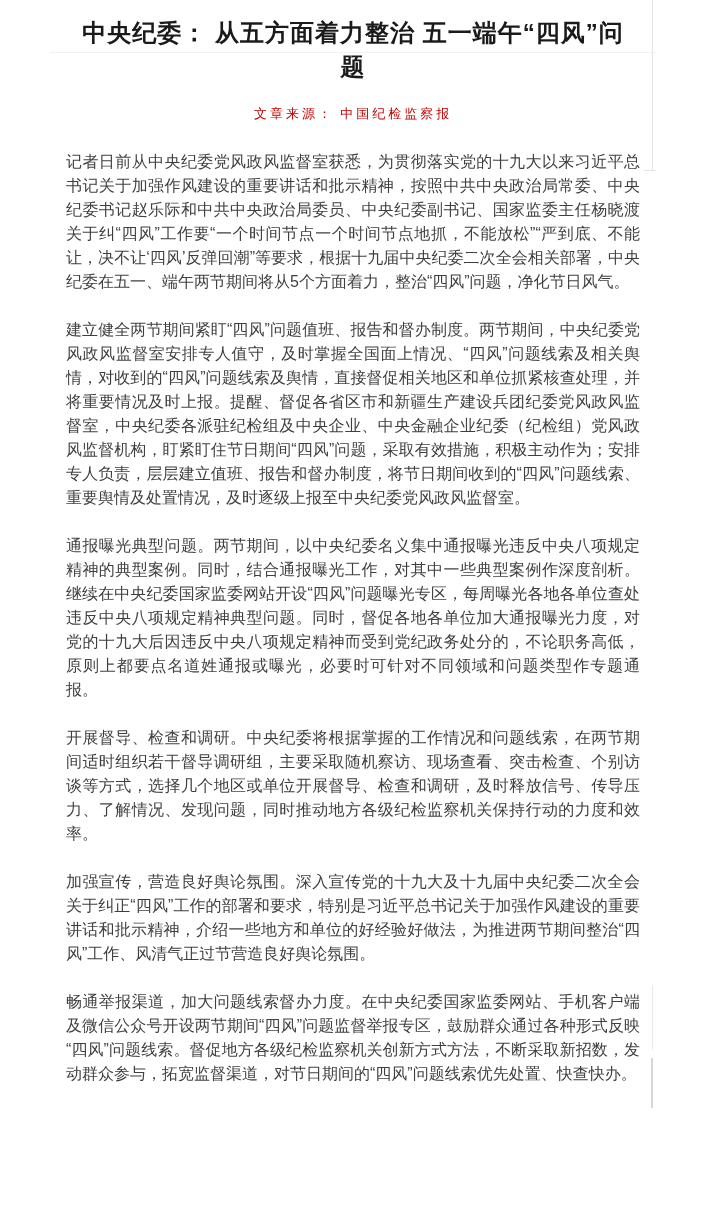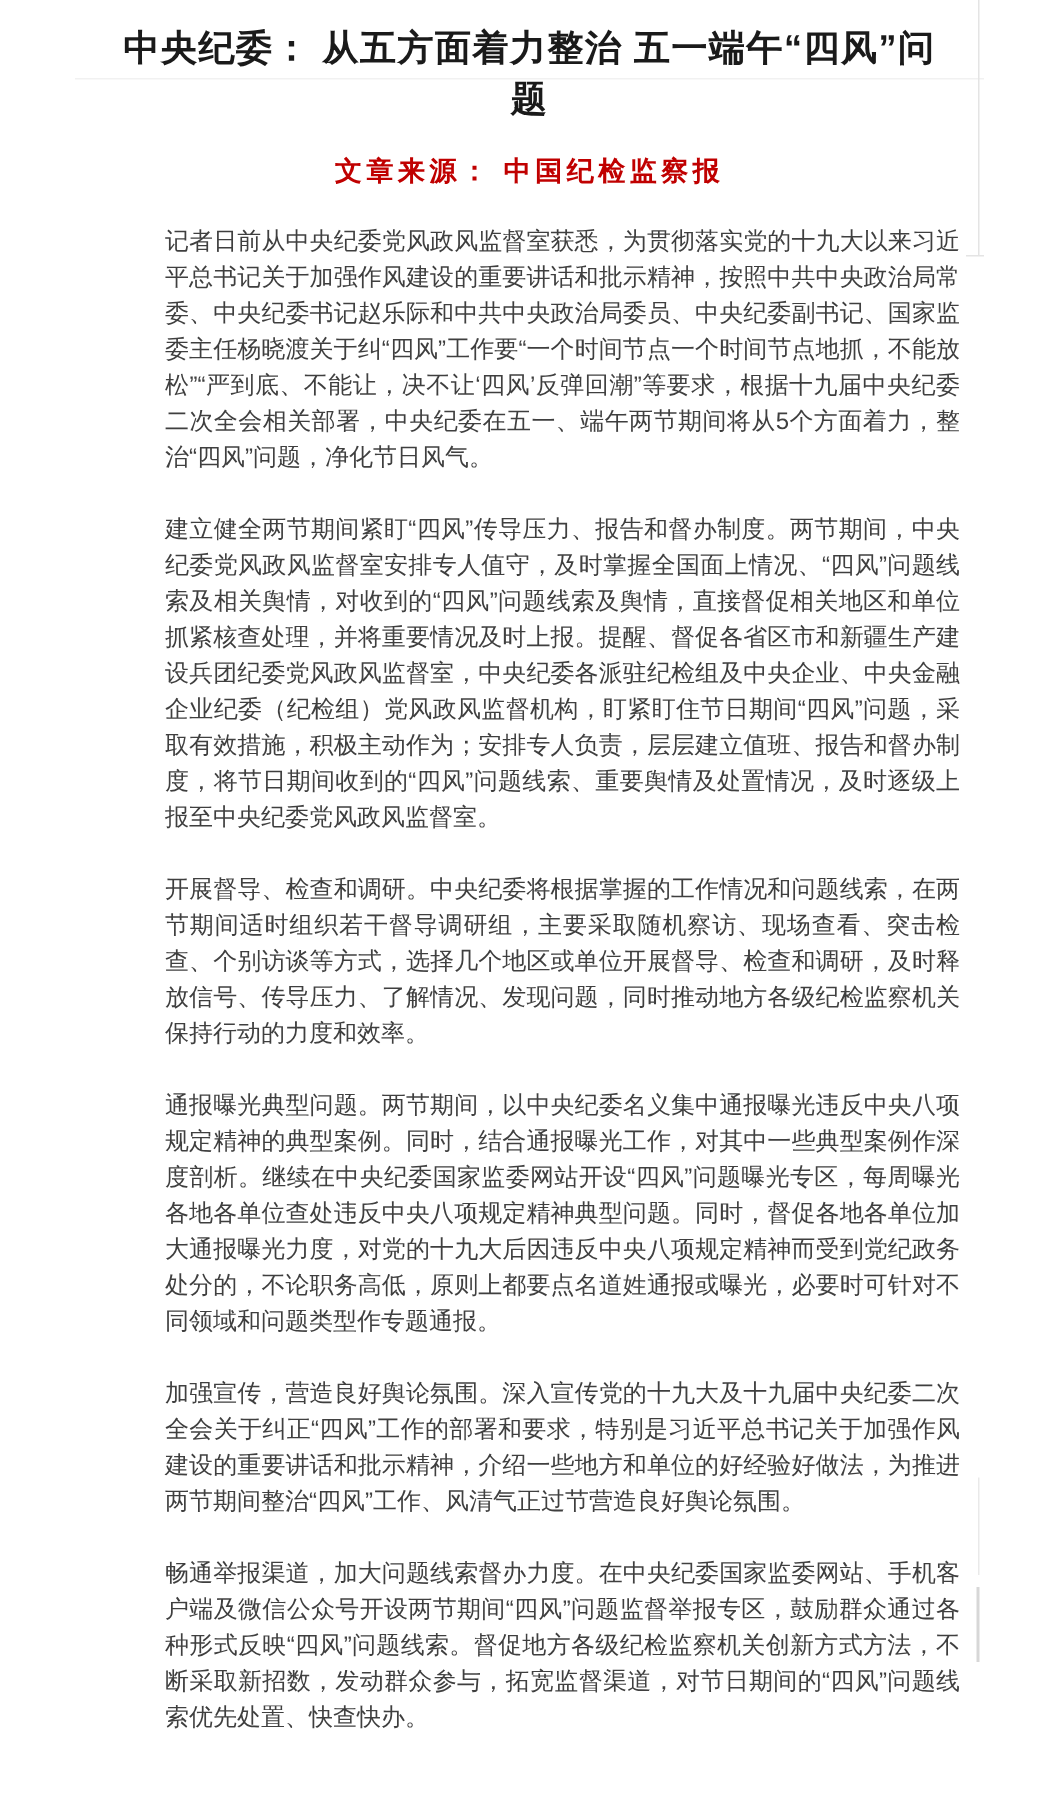--- a/index.html
+++ b/index.html
@@ -31,30 +31,29 @@
     top: 52px;
     left: 0;
     right: 0;
     height: 1px;
     background: #f1f1f1;
   }
   .source {
     margin: 20px 0 0 0;
     text-align: center;
     font-family: "Liberation Serif", "DejaVu Serif", serif;
-    font-size: 18px;
-    font-weight: 700;
+    font-size: 13px;
+    font-weight: 400;
     letter-spacing: 3px;
     color: var(--source-color, #c00000);
     line-height: 20px;
   }
   .body {
     margin-top: 26px;
     padding: 0 16px;
-    margin-left: 44px;
   }
   .body p {
     margin: 0 0 24px 0;
     font-size: 16px;
     line-height: 24px;
     color: var(--body-color, #3f3f3f);
     text-align: justify;
     text-justify: inter-ideograph;
   }
   .body p:last-child {
@@ -100,23 +99,23 @@
 <div class="page">
 
   <h1 class="title">中央纪委： 从五方面着力整治 五一端午“四风”问题</h1>
 
   <div class="hairline"></div>
 
   <div class="source">文章来源： 中国纪检监察报</div>
 
   <div class="body">
     <p>记者日前从中央纪委党风政风监督室获悉，为贯彻落实党的十九大以来习近平总书记关于加强作风建设的重要讲话和批示精神，按照中共中央政治局常委、中央纪委书记赵乐际和中共中央政治局委员、中央纪委副书记、国家监委主任杨晓渡关于纠“四风”工作要“一个时间节点一个时间节点地抓，不能放松”“严到底、不能让，决不让‘四风’反弹回潮”等要求，根据十九届中央纪委二次全会相关部署，中央纪委在五一、端午两节期间将从5个方面着力，整治“四风”问题，净化节日风气。</p>
-    <p>建立健全两节期间紧盯“四风”传导压力、报告和督办制度。两节期间，中央纪委党风政风监督室安排专人值守，及时掌握全国面上情况、“四风”问题线索及相关舆情，对收到的“四风”问题线索及舆情，直接督促相关地区和单位抓紧核查处理，并将重要情况及时上报。提醒、督促各省区市和新疆生产建设兵团纪委党风政风监督室，中央纪委各派驻纪检组及中央企业、中央金融企业纪委（纪检组）党风政风监督机构，盯紧盯住节日期间“四风”问题，采取有效措施，积极主动作为；安排专人负责，层层建立值班、报告和督办制度，将节日期间收到的“四风”问题线索、重要舆情及处置情况，及时逐级上报至中央纪委党风政风监督室。</p>
+    <p>建立健全两节期间紧盯“四风”问题值班、报告和督办制度。两节期间，中央纪委党风政风监督室安排专人值守，及时掌握全国面上情况、“四风”问题线索及相关舆情，对收到的“四风”问题线索及舆情，直接督促相关地区和单位抓紧核查处理，并将重要情况及时上报。提醒、督促各省区市和新疆生产建设兵团纪委党风政风监督室，中央纪委各派驻纪检组及中央企业、中央金融企业纪委（纪检组）党风政风监督机构，盯紧盯住节日期间“四风”问题，采取有效措施，积极主动作为；安排专人负责，层层建立值班、报告和督办制度，将节日期间收到的“四风”问题线索、重要舆情及处置情况，及时逐级上报至中央纪委党风政风监督室。</p>
+    <p>通报曝光典型问题。两节期间，以中央纪委名义集中通报曝光违反中央八项规定精神的典型案例。同时，结合通报曝光工作，对其中一些典型案例作深度剖析。继续在中央纪委国家监委网站开设“四风”问题曝光专区，每周曝光各地各单位查处违反中央八项规定精神典型问题。同时，督促各地各单位加大通报曝光力度，对党的十九大后因违反中央八项规定精神而受到党纪政务处分的，不论职务高低，原则上都要点名道姓通报或曝光，必要时可针对不同领域和问题类型作专题通报。</p>
     <p>开展督导、检查和调研。中央纪委将根据掌握的工作情况和问题线索，在两节期间适时组织若干督导调研组，主要采取随机察访、现场查看、突击检查、个别访谈等方式，选择几个地区或单位开展督导、检查和调研，及时释放信号、传导压力、了解情况、发现问题，同时推动地方各级纪检监察机关保持行动的力度和效率。</p>
-    <p>通报曝光典型问题。两节期间，以中央纪委名义集中通报曝光违反中央八项规定精神的典型案例。同时，结合通报曝光工作，对其中一些典型案例作深度剖析。继续在中央纪委国家监委网站开设“四风”问题曝光专区，每周曝光各地各单位查处违反中央八项规定精神典型问题。同时，督促各地各单位加大通报曝光力度，对党的十九大后因违反中央八项规定精神而受到党纪政务处分的，不论职务高低，原则上都要点名道姓通报或曝光，必要时可针对不同领域和问题类型作专题通报。</p>
     <p>加强宣传，营造良好舆论氛围。深入宣传党的十九大及十九届中央纪委二次全会关于纠正“四风”工作的部署和要求，特别是习近平总书记关于加强作风建设的重要讲话和批示精神，介绍一些地方和单位的好经验好做法，为推进两节期间整治“四风”工作、风清气正过节营造良好舆论氛围。</p>
     <p>畅通举报渠道，加大问题线索督办力度。在中央纪委国家监委网站、手机客户端及微信公众号开设两节期间“四风”问题监督举报专区，鼓励群众通过各种形式反映“四风”问题线索。督促地方各级纪检监察机关创新方式方法，不断采取新招数，发动群众参与，拓宽监督渠道，对节日期间的“四风”问题线索优先处置、快查快办。</p>
   </div>
 
   <div class="edge-v-top"></div>
   <div class="edge-tick"></div>
   <div class="edge-v-bottom"></div>
   <div class="edge-thumb"></div>
 
 </div>

